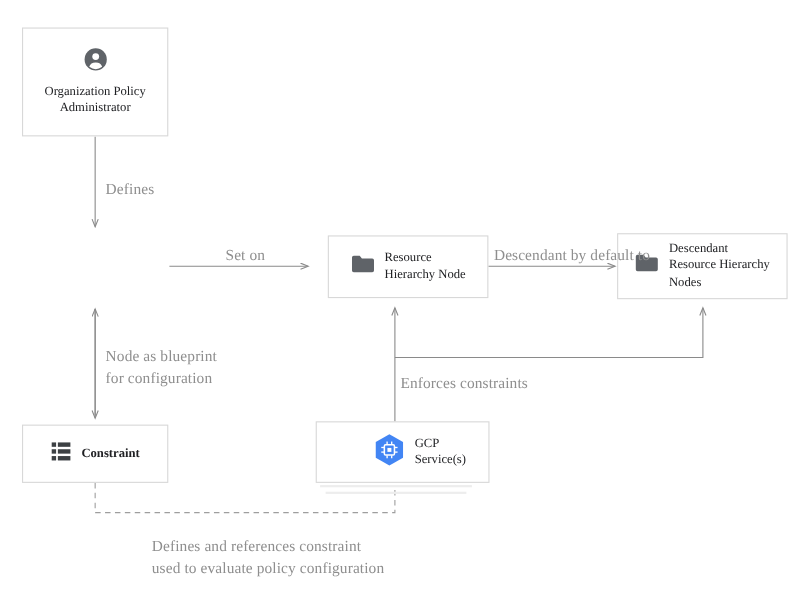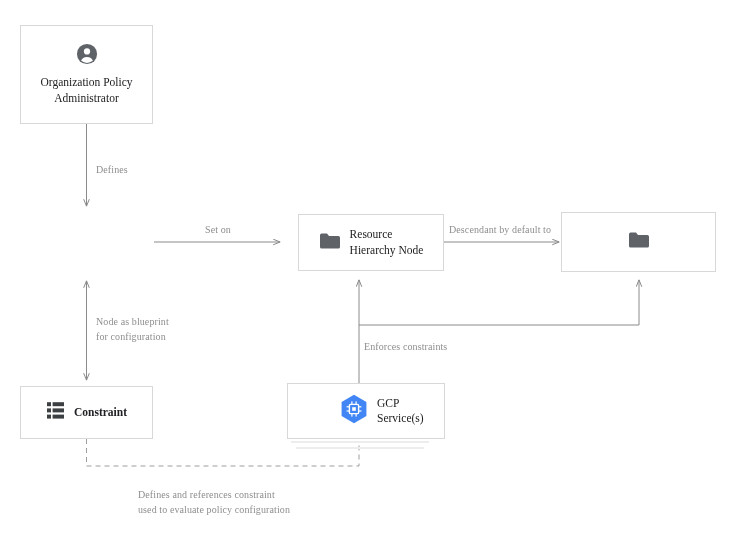--- a/index.html
+++ b/index.html
@@ -54,21 +54,21 @@
   }
   .node-label.center {
     text-align: center;
   }
   .icon {
     flex: 0 0 auto;
     display: block;
   }
   .edge-label {
     position: absolute;
-    font-size: 10px;
+    font-size: 14px;
     color: #8e8e8e;
     line-height: 1.45;
     white-space: pre-line;
     letter-spacing: 0.1px;
   }
   .stack-line {
     position: absolute;
     background: #ededed;
     height: 2px;
   }
@@ -133,20 +133,23 @@
   </div>
 
   <div class="node" style="left:561px; top:212px; width:155px; height:60px;">
     <div class="node-inner">
       <span class="icon">
         <svg width="22" height="18" viewBox="0 0 22 18">
           <path d="M1,3.2 a1.6,1.6 0 0 1 1.6,-1.6 H8 l2,2.4 h9.4 a1.6,1.6 0 0 1 1.6,1.6 V15
                    a1.6,1.6 0 0 1 -1.6,1.6 H2.6 A1.6,1.6 0 0 1 1,15 Z" fill="#5f6368"></path>
         </svg>
       </span>
+      <span class="node-label">Descendant
+Resource Hierarchy
+Nodes</span>
     </div>
   </div>
 
   <div class="node" style="left:20px; top:386px; width:133px; height:53px;font-weight:bold;">
     <div class="node-inner">
       <span class="icon">
         <svg width="19" height="19" viewBox="0 0 19 19">
           <rect x="1" y="1.2" width="4" height="4" fill="#3c4043"></rect>
           <rect x="6.6" y="1.2" width="11.4" height="4" fill="#3c4043"></rect>
           <rect x="1" y="7.4" width="4" height="4" fill="#3c4043"></rect>

